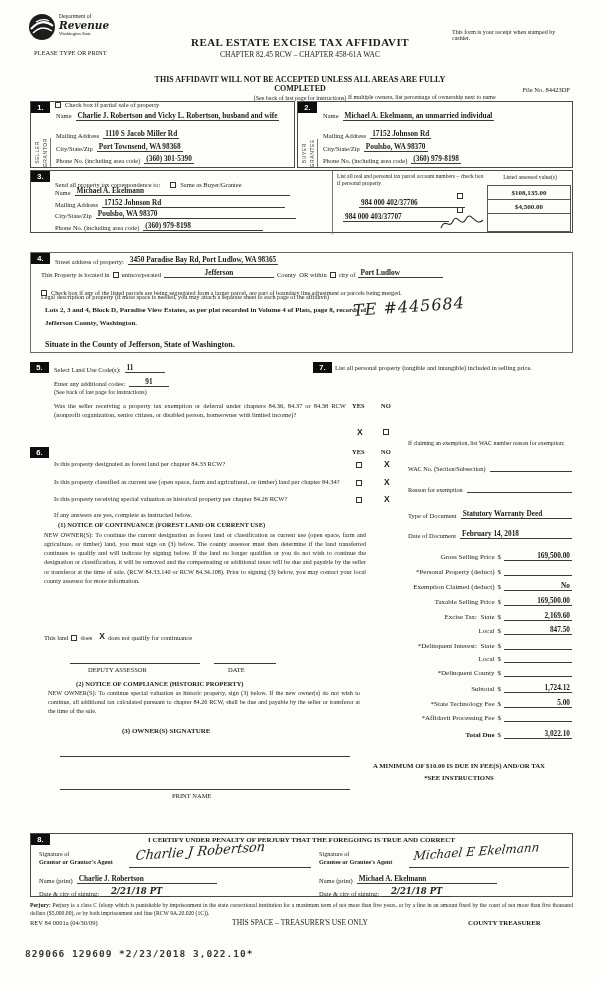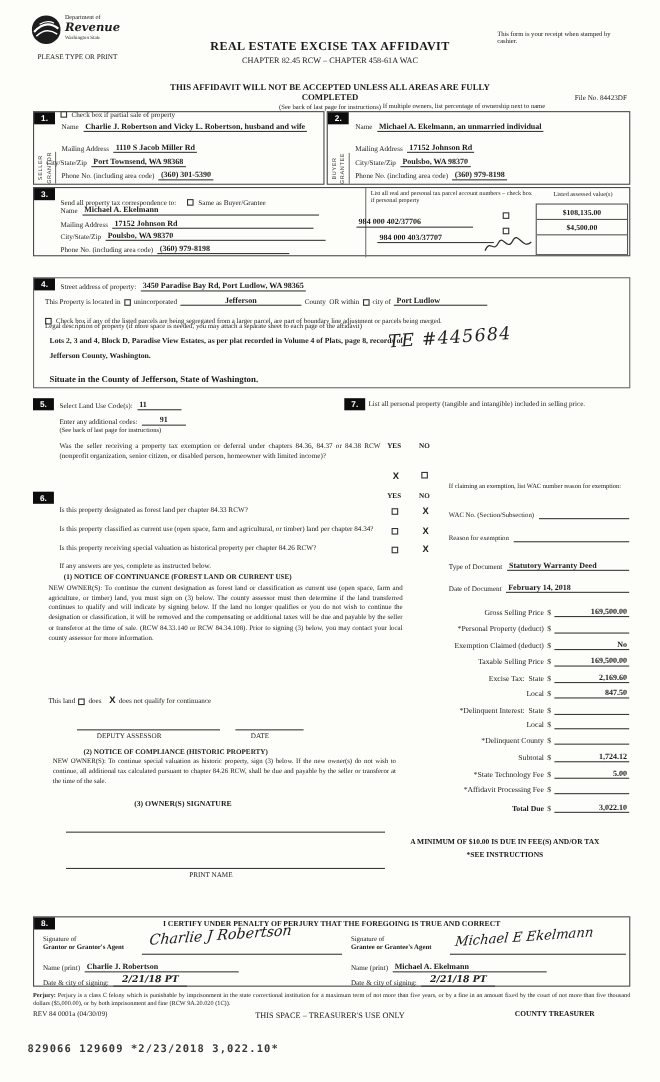--- a/index.html
+++ b/index.html
@@ -78,21 +78,21 @@
       <span class="vert">GRANTOR</span>
     </div>
     <div class="a" style="left:25px;top:2px;width:235px">
       <span class="lab">Name</span>
       <span class="v">Charlie J. Robertson and Vicky L. Robertson, husband and wife</span>
     </div>
     <div class="a frow" style="left:25px;top:27px">
       <span class="lab">Mailing Address</span>
       <span class="v">1110 S Jacob Miller Rd</span>
     </div>
-    <div class="a frow" style="left:11px;top:40px">
+    <div class="a frow" style="left:25px;top:40px">
       <span class="lab">City/State/Zip</span>
       <span class="v">Port Townsend, WA 98368</span>
     </div>
     <div class="a frow" style="left:25px;top:52px">
       <span class="lab">Phone No. (including area code)</span>
       <span class="v">(360) 301-5390</span>
     </div>
   </div>
 
   <div class="box" style="left:297px;top:101px;width:276px;height:67px">
@@ -145,21 +145,21 @@
 
     <div class="a" style="left:301px;top:0;height:63px;border-left:1px solid #777"></div>
     <div class="a xs" style="left:306px;top:2px;width:150px;line-height:1.3">List all real and personal tax parcel account numbers – check box if personal property</div>
     <div class="a xs" style="left:458px;top:3px;width:82px;text-align:center">Listed assessed value(s)</div>
 
     <div class="a" style="left:456px;top:14px;width:84px;height:47px;border:1px solid #555">
       <div style="height:14px;border-bottom:1px solid #555;text-align:center;font-weight:bold;font-size:7px;line-height:14px">$108,135.00</div>
       <div style="height:14px;border-bottom:1px solid #555;text-align:center;font-weight:bold;font-size:7px;line-height:14px">$4,500.00</div>
     </div>
 
-    <div class="a" style="left:293px;top:20px">
+    <div class="a" style="left:328px;top:20px">
       <span class="v vi" style="width:106px">984 000 402/37706</span>
     </div>
     <span class="cb a" style="left:426px;top:22px"></span>
     <div class="a" style="left:312px;top:34px">
       <span class="v vi" style="width:106px">984 000 403/37707</span>
     </div>
     <span class="cb a" style="left:426px;top:36px"></span>
 
     <svg class="a" style="left:408px;top:44px" width="46" height="17" viewBox="0 0 46 17">
       <path d="M2 13 C6 2, 10 15, 14 6 S 22 14, 27 4 S 36 13, 44 5" stroke="#2b2b2b" stroke-width="1.1" fill="none"></path>

